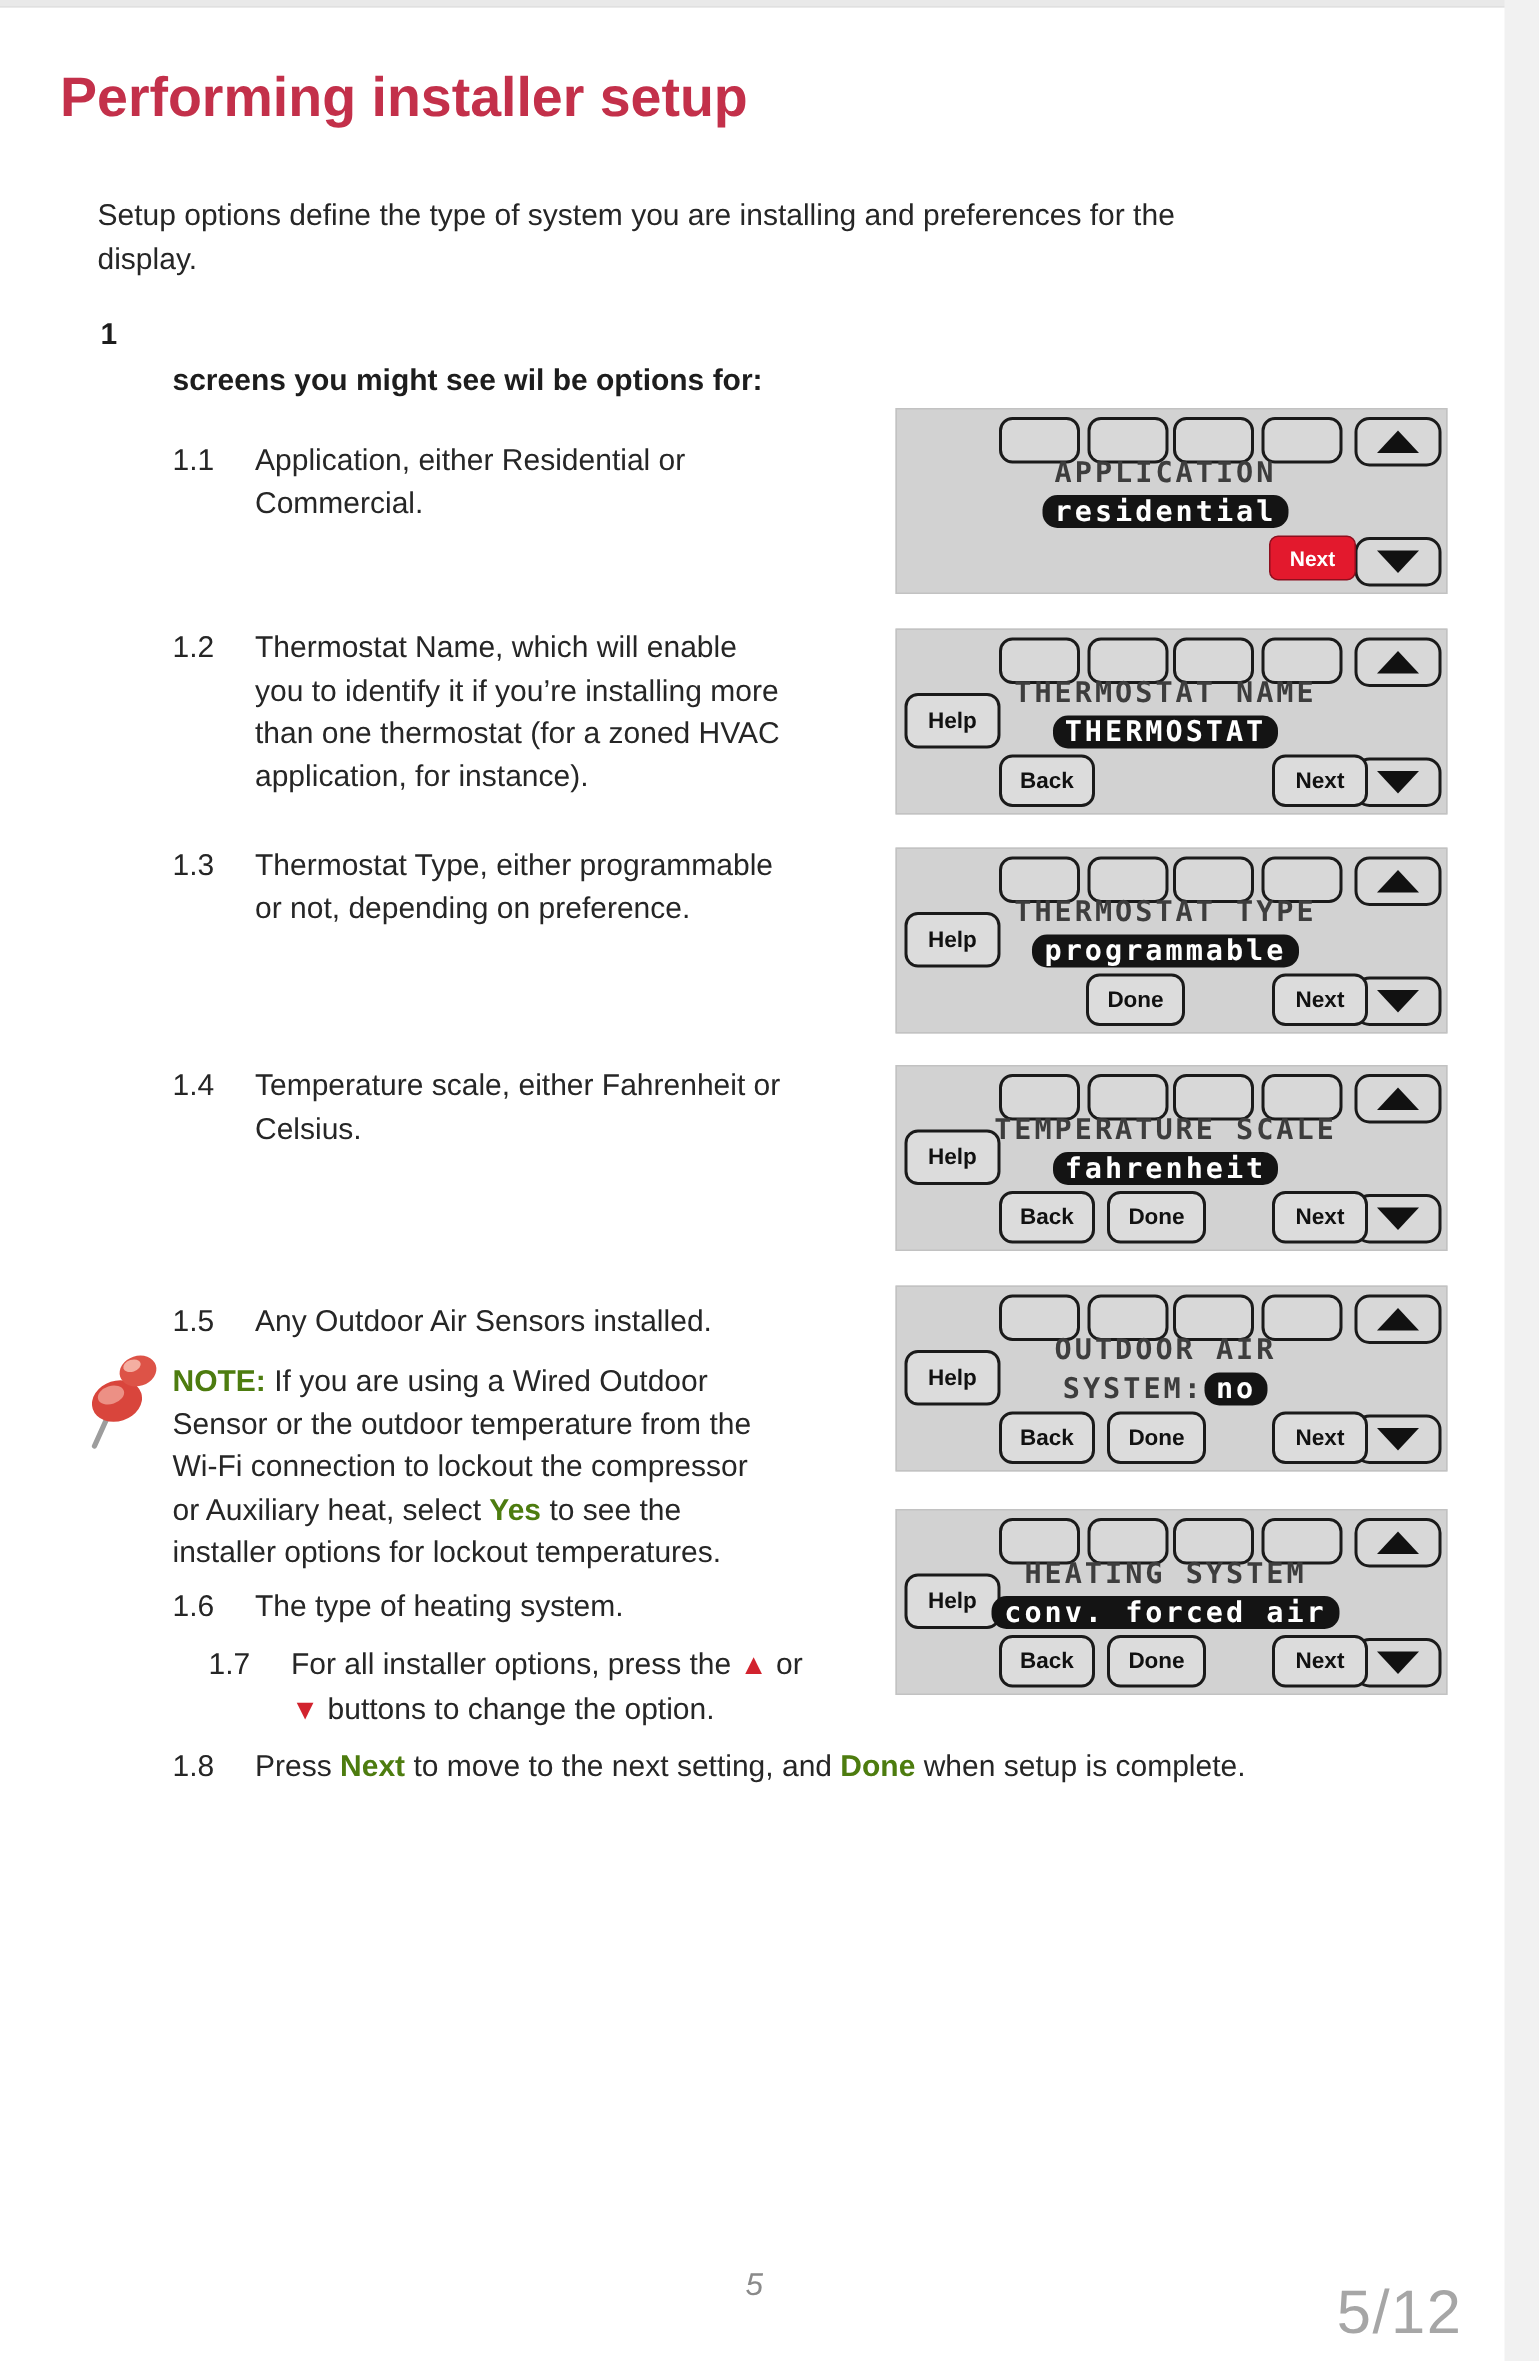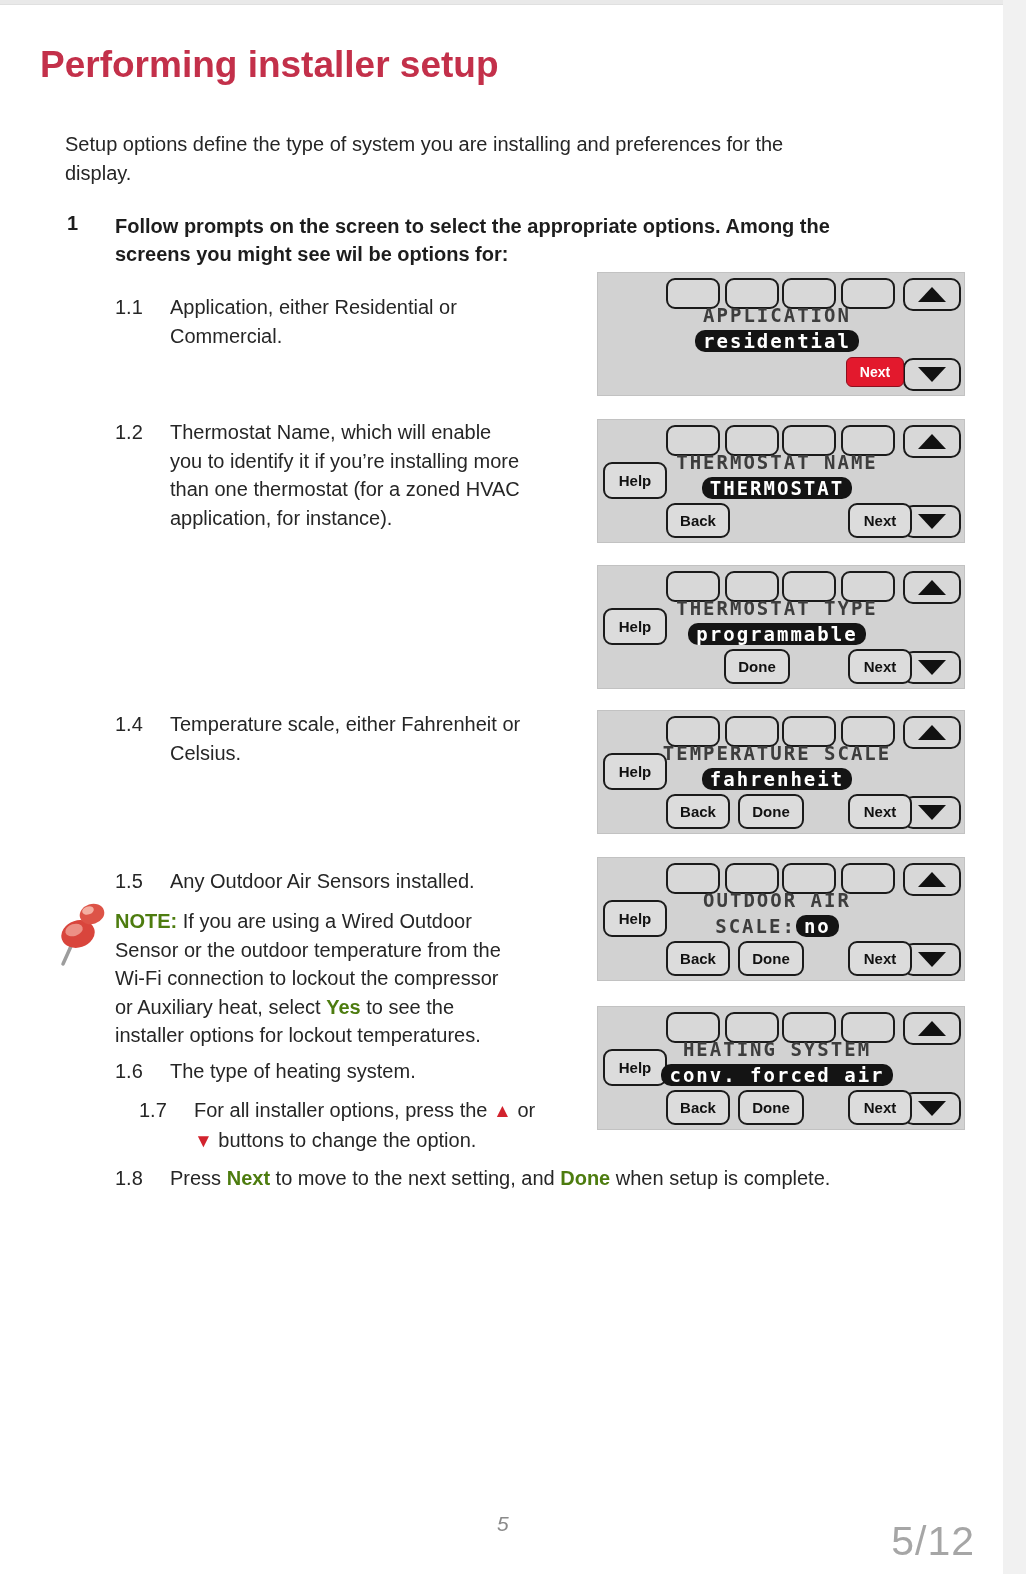--- a/index.html
+++ b/index.html
@@ -68,29 +68,33 @@
 
 <div class="viewport">
   <div class="chrome-top"></div>
   <div class="chrome-right"></div>
 
   <h1 class="page-title">Performing installer setup</h1>
 
   <p class="intro"><span>Setup options define the type of system you are installing and preferences for the</span><br><span>display.</span></p>
 
   <div class="step1-num">1</div>
-  <div class="step1-text"><span>Follow prompts on the screen to select the appropriate options. Among the</span><br><span>screens you might see wil be options for:</span></div>
+  <div class="step1-text"><br><span>screens you might see wil be options for:</span></div>
 
   <div class="step s11">
     <span class="num">1.1</span>
     <span class="txt"><span>Application, either Residential or</span><br><span>Commercial.</span></span>
   </div>
   <div class="step s12">
     <span class="num">1.2</span>
     <span class="txt"><span>Thermostat Name, which will enable</span><br><span>you to identify it if you’re installing more</span><br><span>than one thermostat (for a zoned HVAC</span><br><span>application, for instance).</span></span>
+  </div>
+  <div class="step s13">
+    <span class="num">1.3</span>
+    <span class="txt"><span>Thermostat Type, either programmable</span><br><span>or not, depending on preference.</span></span>
   </div>
   <div class="step s14">
     <span class="num">1.4</span>
     <span class="txt"><span>Temperature scale, either Fahrenheit or</span><br><span>Celsius.</span></span>
   </div>
   <div class="step s15">
     <span class="num">1.5</span>
     <span class="txt"><span>Any Outdoor Air Sensors installed.</span></span>
   </div>
 
@@ -206,21 +210,21 @@
     <div class="bbtn" style="left:243px"></div>
     <div class="abtn up">
           <div class="tri tri-up"></div>
         </div>
     <div class="abtn down">
           <div class="tri tri-down"></div>
         </div>
     <div class="pbtn help">Help</div>
     <div class="lcd">
       <div class="lcd-line t1">OUTDOOR AIR</div>
-      <div class="lcd-line t2"><span>SCALE:</span><span class="inv">no</span></div>
+      <div class="lcd-line t2"><span>SYSTEM:</span><span class="inv">no</span></div>
     </div>
     <div class="pbtn back">Back</div>
     <div class="pbtn done" style="left: 140px;">Done</div>
     <div class="pbtn next">Next</div>
 
   </section>
       <section class="tstat" style="top: 1006px;">
     <div class="bbtn" style="left:68px"></div>
     <div class="bbtn" style="left:127px"></div>
     <div class="bbtn" style="left:184px"></div>

